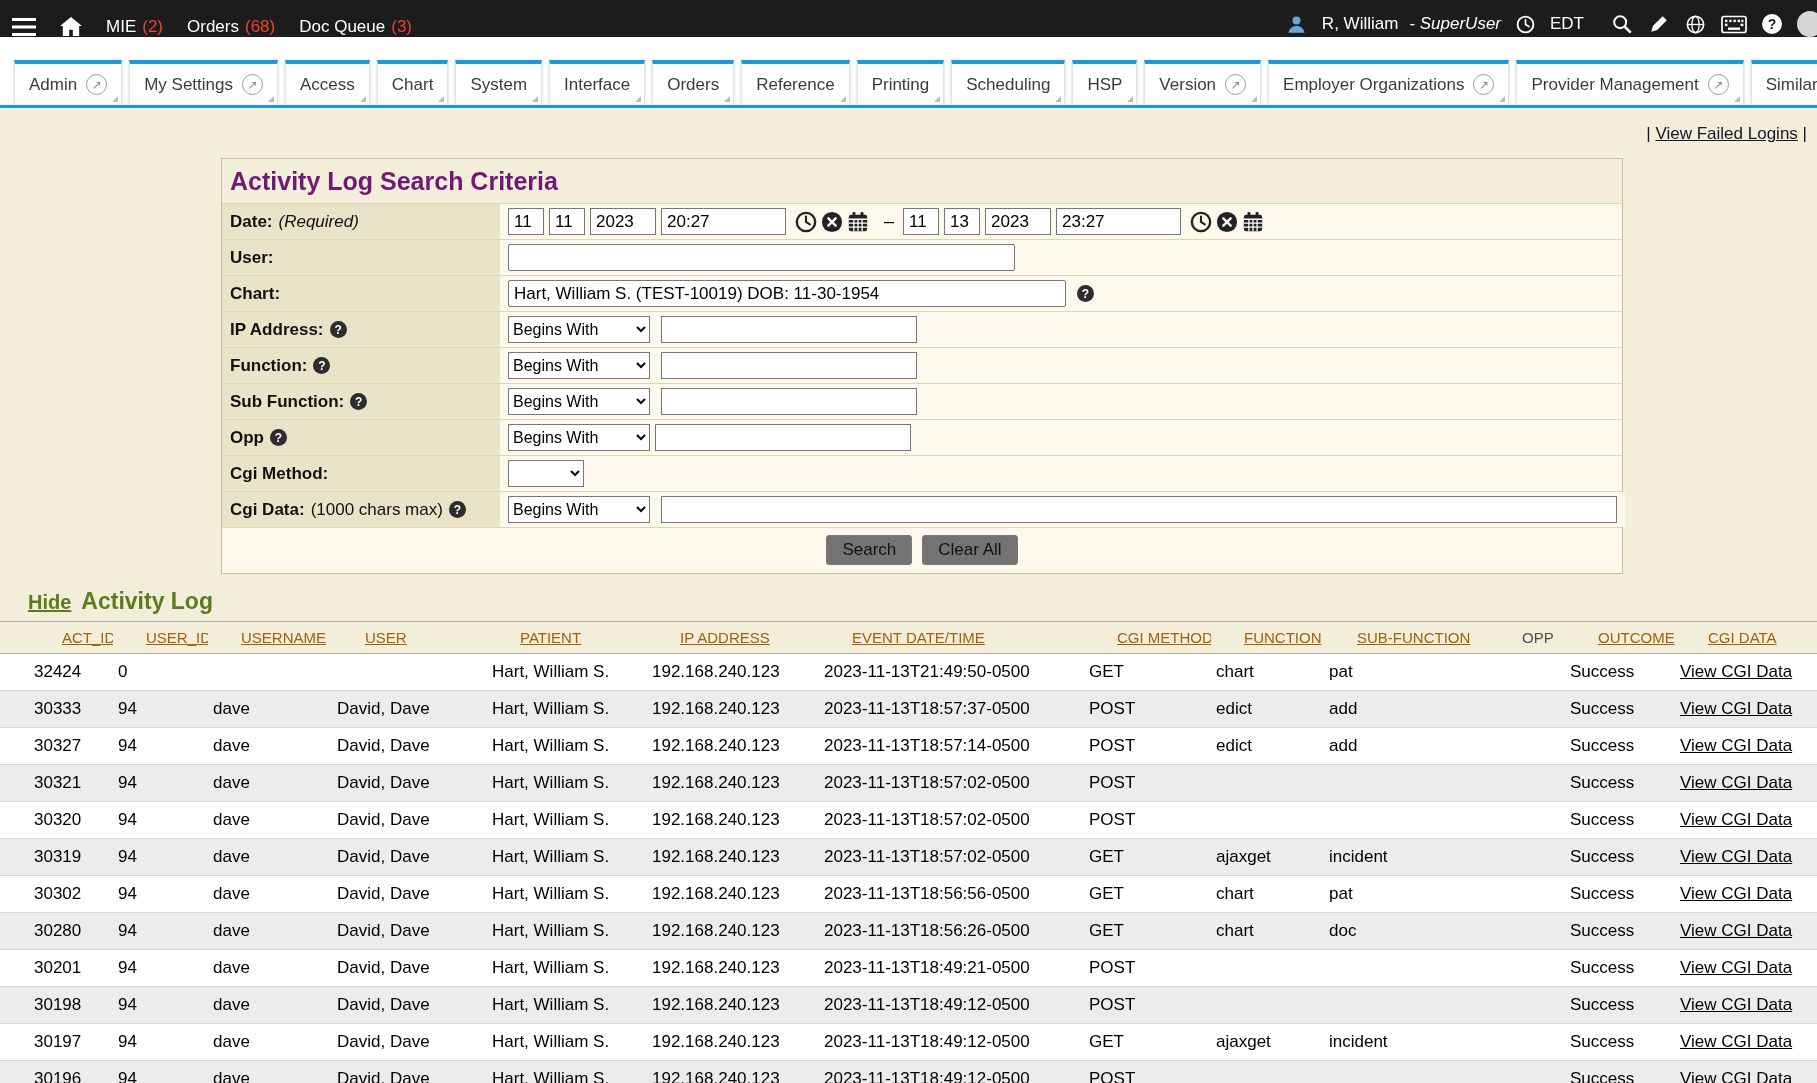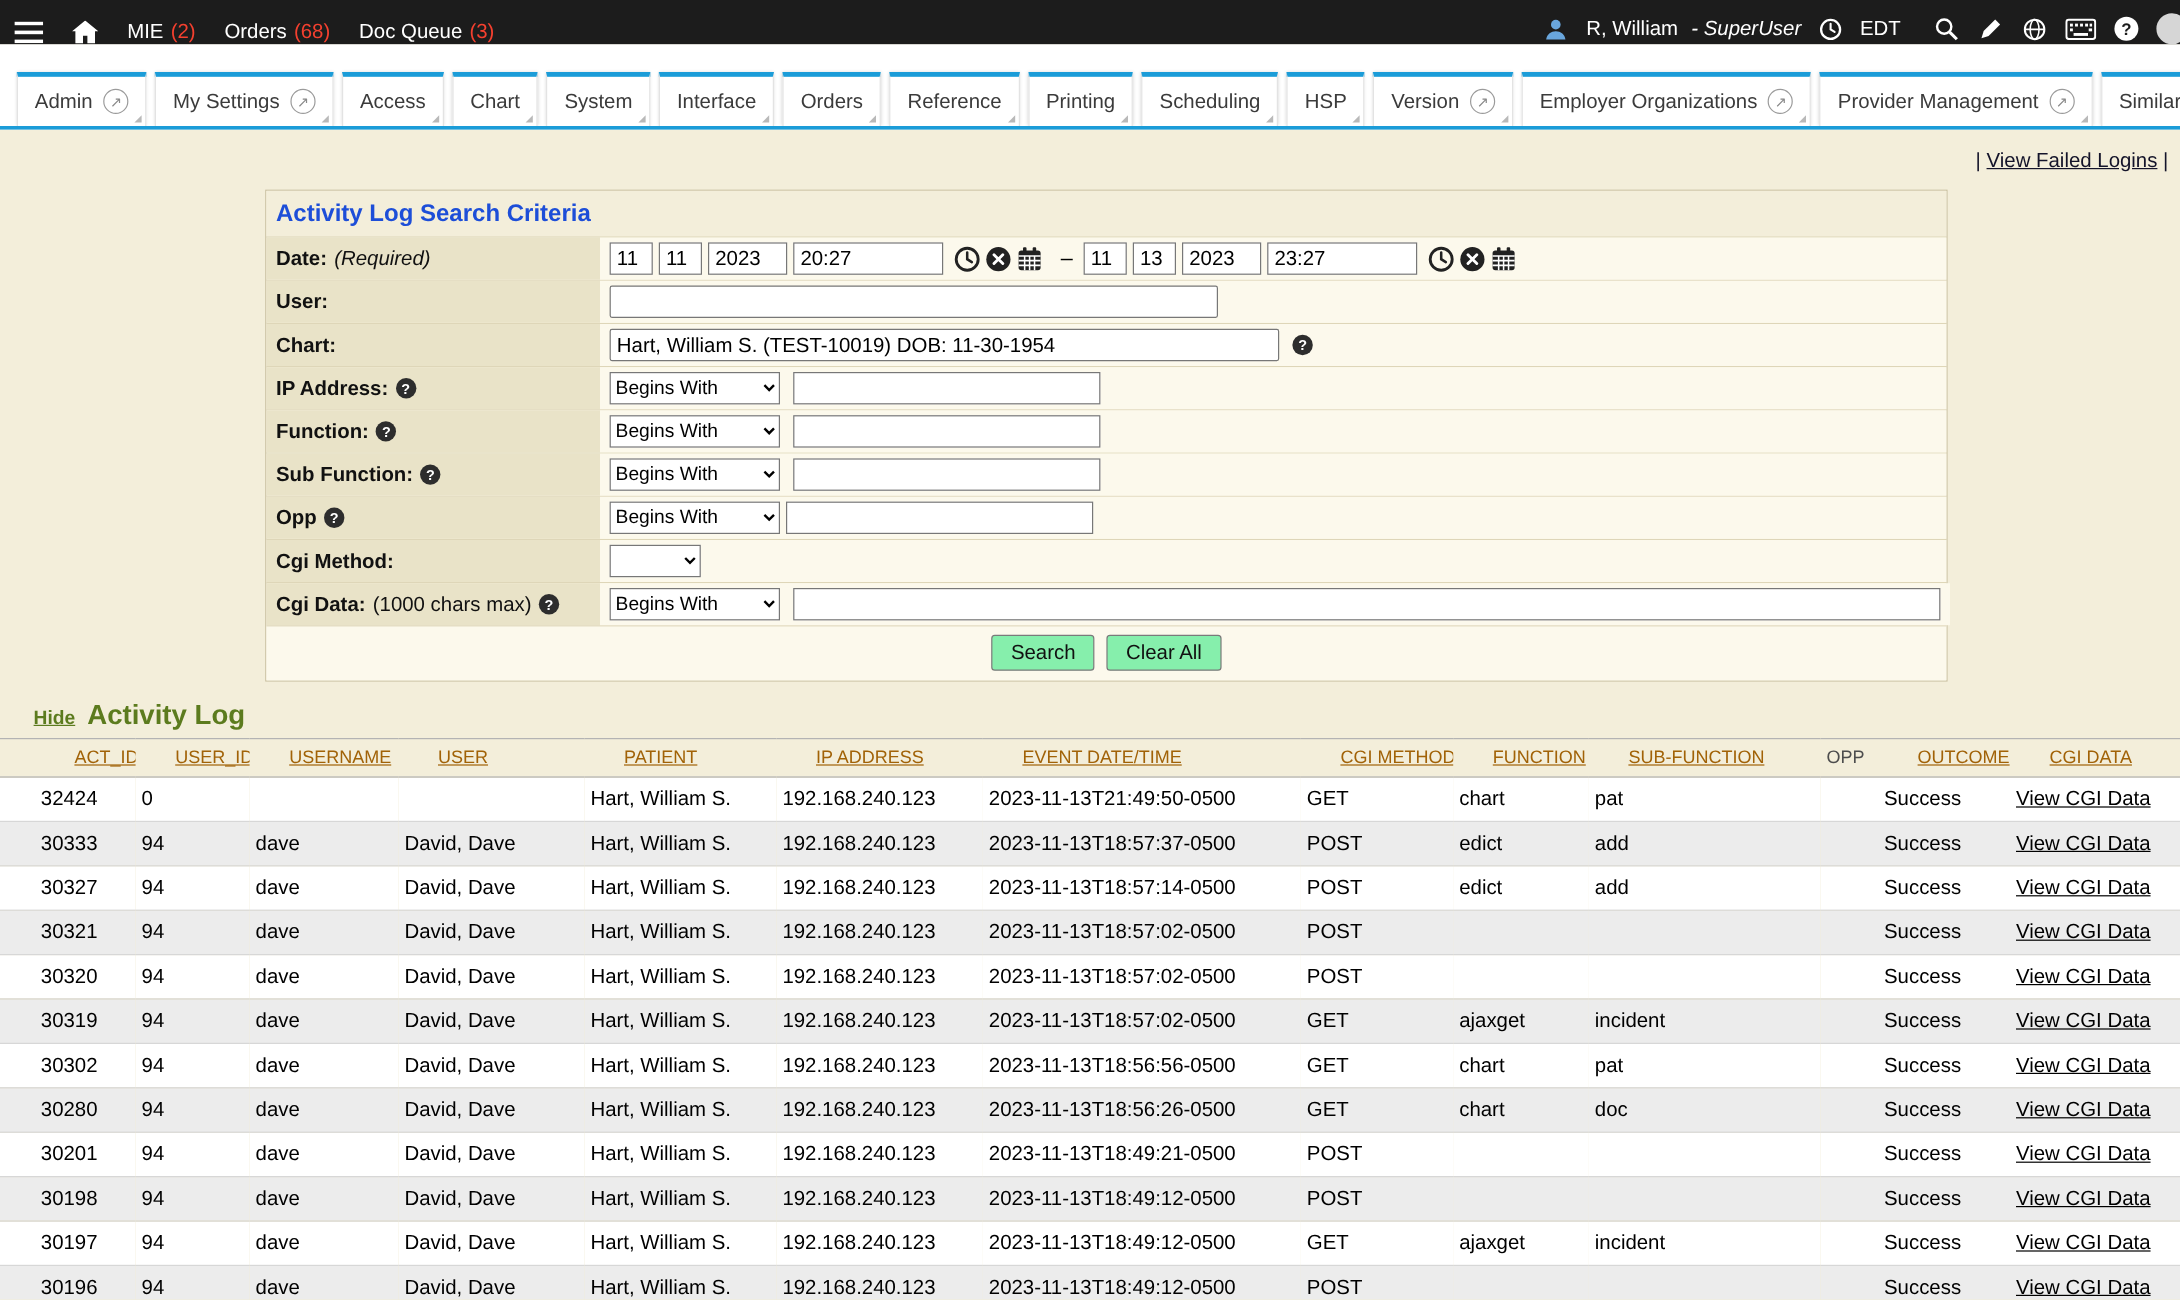--- a/index.html
+++ b/index.html
@@ -54,21 +54,21 @@
     margin-left:9px;width:19px;height:19px;border:1px solid #9b9b9b;border-radius:50%;
     display:flex;align-items:center;justify-content:center;color:#8a8a8a;font-size:12px;flex:0 0 auto;
   }
   .ext::before{content:"↗";}
   
   .failed{ text-align:right;padding:16px 10px 0 0;font-size:17px;color:#14142a;}
   .failed a{color:#14142a;}
   
   .panel{margin:14px 0 0 221px;width:1402px;box-sizing:border-box;
     border:1px solid #c9bf9e;background:#fcf9ec;}
-  .panel-title{background:#f3eeda;color:#1d4ed8;font-weight:bold;font-size:20px;padding:8px 8px 7px;}
+  .panel-title{background:#f3eeda;color:#701a75;font-weight:bold;font-size:25px;padding:8px 8px 7px;}
   .frow{display:flex;border-top:1px solid #ded6b8;min-height:35px;}
   .flabel{flex:0 0 278px;background:#e9e3c8;box-sizing:border-box;
     display:flex;align-items:center;gap:6px;padding:4px 6px 4px 8px;
     font-size:17px;font-weight:bold;color:#111;}
   .req{font-weight:normal;font-style:italic;}
   .note{font-weight:normal;}
   .fvalue{flex:1;display:flex;align-items:center;gap:5px;padding:4px 8px;background:#fcf9ec;}
   input[type=text]{font-family:inherit;font-size:17px;height:27px;border:1px solid #777;
     background:#fff;padding:0 5px;box-sizing:border-box;}
   .w-mmdd{width:36px}.w-year{width:66px}.w-time{width:125px}
@@ -78,25 +78,25 @@
   select{font-family:inherit;font-size:16px;height:27px;border:1px solid #777;background:#fff;min-width:142px;cursor:pointer;}
   select.small{min-width:76px;width:76px;}
   .dash{font-size:18px;padding:0 4px;}
   .dateicons{display:flex;align-items:center;gap:4px;margin:0 6px 0 4px;}
   .dateicons svg{width:22px;height:22px;display:block;cursor:pointer;}
   .qicon{width:17px;height:17px;border-radius:50%;background:#2d2d2d;color:#fff;
     display:inline-flex;align-items:center;justify-content:center;
     font-size:12px;font-weight:bold;flex:0 0 auto;cursor:pointer;}
   .qicon::before{content:"?";}
   .btnrow{border-top:1px solid #ded6b8;background:#fcf9ec;display:flex;justify-content:center;gap:10px;padding:7px 0 8px;}
-  button{font-family:inherit;font-size:17px;background:#86efac;border:1px solid #7a7a7a;border-radius:3px;
+  button{font-family:inherit;font-size:17px;background:#737373;border:1px solid #7a7a7a;border-radius:3px;
     padding:4px 15px;color:#111;cursor:pointer;}
   
   .loghead{display:flex;align-items:baseline;gap:10px;margin:14px 0 0 28px;}
-  .hide{color:#5c7b1e;font-weight:bold;font-size:16px;}
+  .hide{color:#5c7b1e;font-weight:bold;font-size:20px;}
   .logtitle{color:#5c7b1e;font-weight:bold;font-size:23px;}
   table{border-collapse:collapse;table-layout:fixed;width:1817px;margin-top:6px;font-size:17px;color:#000;}
   thead th{border-top:1px solid #b3b3b3;border-bottom:1px solid #b3b3b3;
     font-weight:normal;text-align:left;padding:7px 5px;font-size:15px;color:#4d4d4d;white-space:nowrap;overflow:hidden;}
   thead a{color:#a16207;text-decoration:underline;margin-left:28px;}
   tbody td{padding:0 5px;height:36px;white-space:nowrap;overflow:hidden;}
   tbody tr{border-bottom:1px solid #d7d7d7;background:#fff;}
   tbody tr:nth-child(even){background:#ececec;}
   th:first-child,td:first-child{padding-left:34px;}
   td a{color:#000;text-decoration:underline;}

